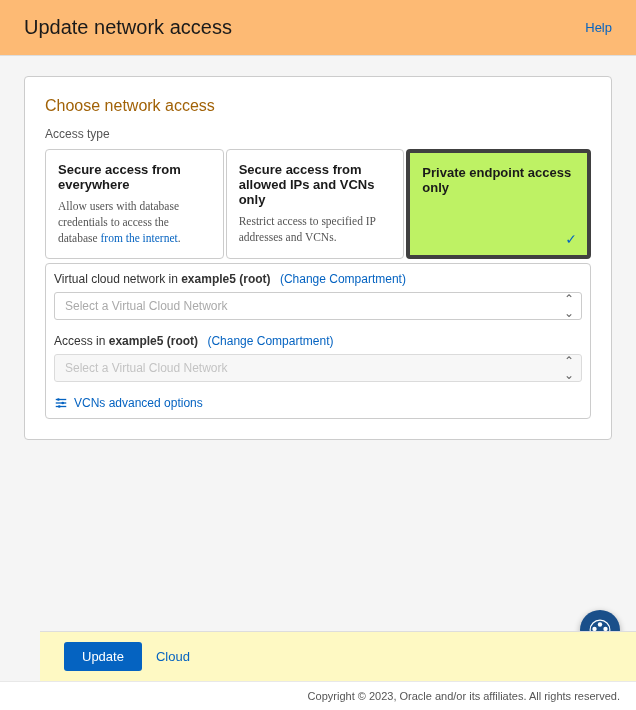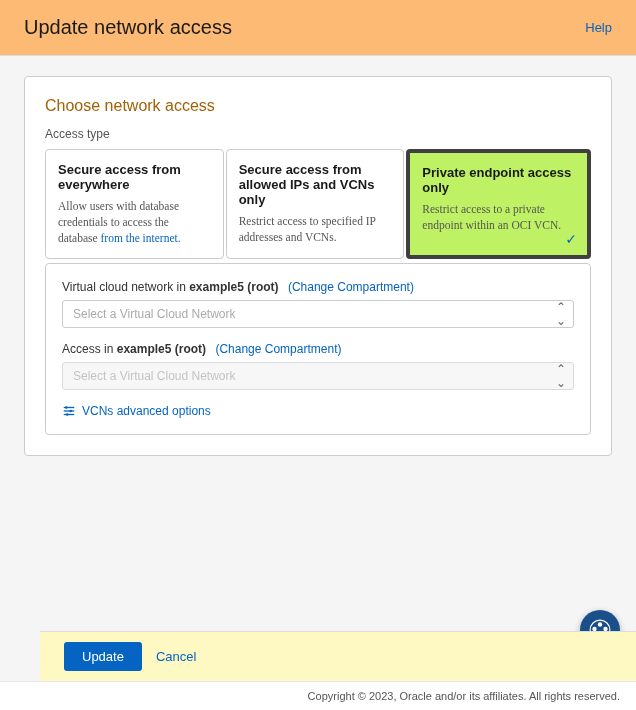--- a/index.html
+++ b/index.html
@@ -100,21 +100,21 @@
       bottom: 8px;
       right: 10px;
       color: #0563c1;
       font-size: 14px;
     }
 
     
     .vcn-section {
       border: 1px solid #ccc;
       border-radius: 4px;
-      padding: 16px;
+      padding: 8px;
       margin-top: 4px;
     }
 
     .field-group {
       margin-bottom: 14px;
     }
 
     .field-label {
       font-size: 12px;
       color: #333;
@@ -270,21 +270,20 @@
         </div>
       </div>
 
       <div class="access-card">
         <div class="access-card-title">Secure access from allowed IPs and VCNs only</div>
         <div class="access-card-desc">Restrict access to specified IP addresses and VCNs.</div>
       </div>
 
       <div class="access-card selected">
         <div class="access-card-title">Private endpoint access only</div>
-        <div class="access-card-desc">Restrict access to a private endpoint within an OCI VCN.</div>
         <span class="checkmark">✓</span>
       </div>
 
     </div>
 
     <div class="vcn-section">
 
       <div class="field-group">
         <div class="field-label">
           <span>Virtual cloud network in</span>
@@ -338,18 +337,18 @@
     <circle cx="10" cy="18" r="4" fill="white"></circle>
     <circle cx="30" cy="18" r="4" fill="white"></circle>
     <circle cx="14" cy="30" r="4" fill="white"></circle>
     <circle cx="26" cy="30" r="4" fill="white"></circle>
   </svg>
 </div>
 
 <div class="bottom-area">
   <div class="action-bar">
     <button class="btn-primary">Update</button>
-    <a class="btn-link" href="#">Cancel</a>
+    <a class="btn-link" href="#">Cloud</a>
   </div>
   <div class="copyright-footer">
     <span class="copyright-text">Copyright © 2023, Oracle and/or its affiliates. All rights reserved.</span>
   </div>
 </div>
 
 </body></html>

